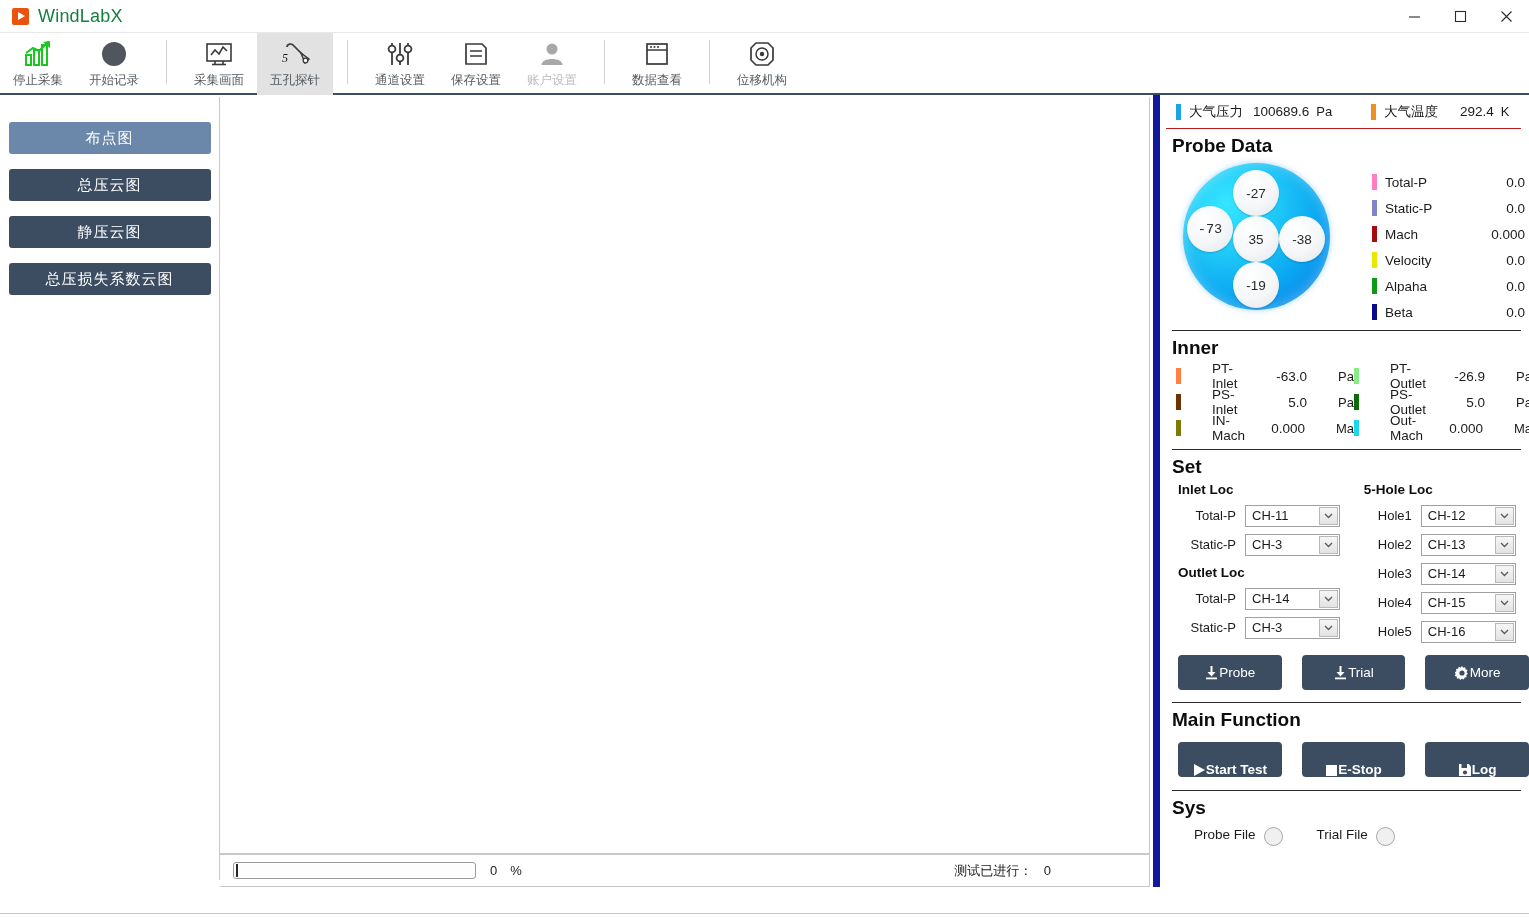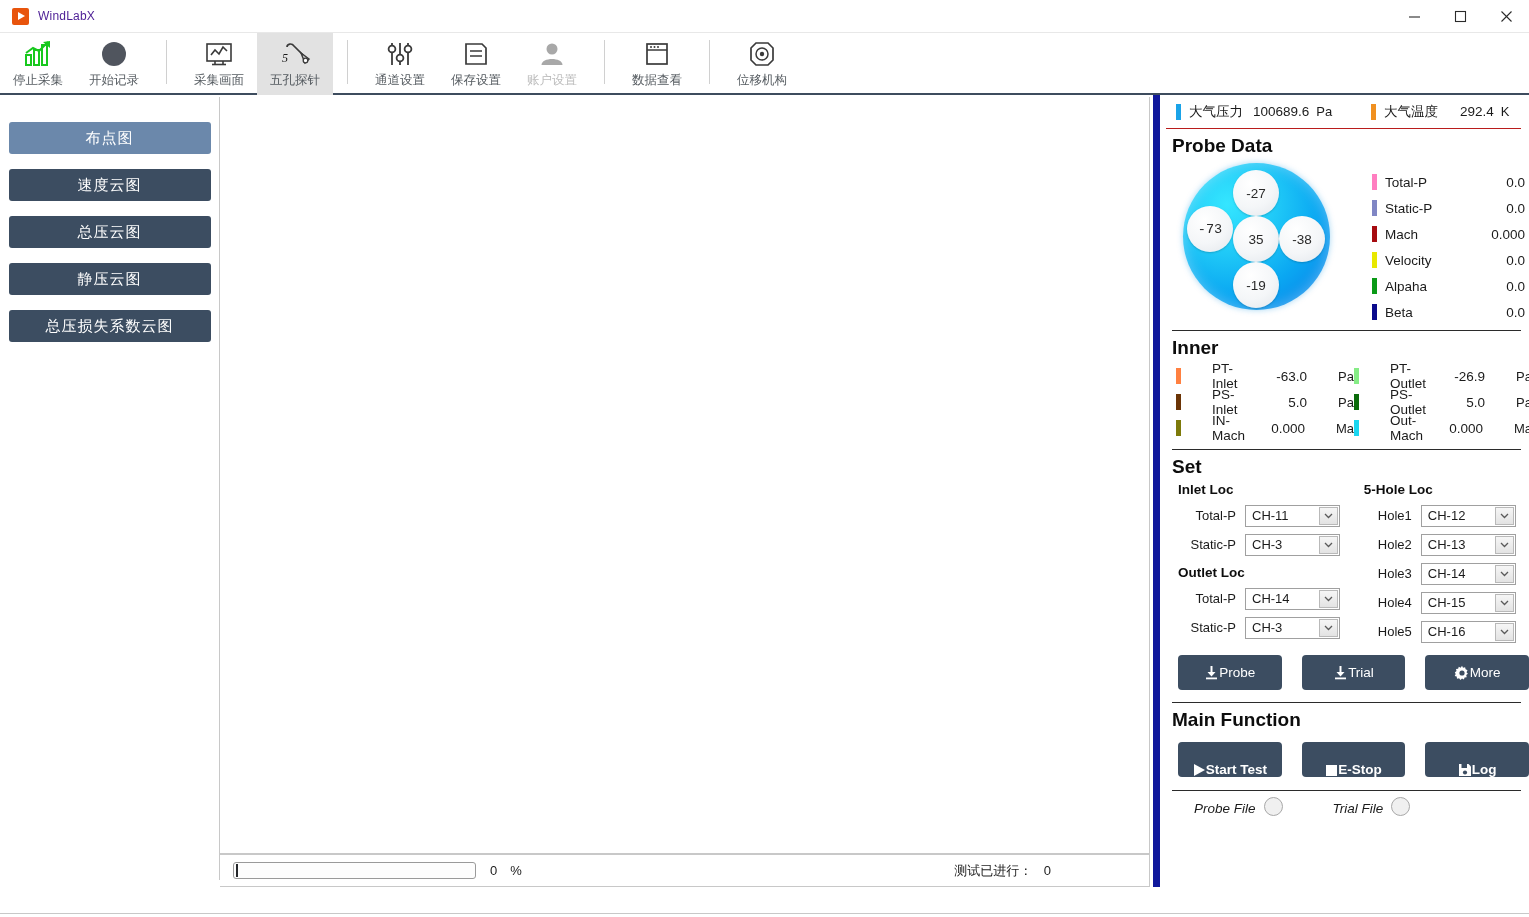--- a/index.html
+++ b/index.html
@@ -19,21 +19,21 @@
   }
   .app-logo {
     width:17px; height:17px; margin-left:12px; margin-right:9px;
     background:#e8540c; border-radius:2px; position:relative;
   }
   .app-logo::after{
     content:""; position:absolute; left:6px; top:4px;
     border-left:7px solid #fff; border-top:4.5px solid transparent;
     border-bottom:4.5px solid transparent;
   }
-  .app-title { font-size:12px; color:#4c1d95; letter-spacing:.2px; }
+  .app-title { font-size:18px; color:#15803d; letter-spacing:.2px; }
   .win-btns{ position:absolute; right:0; top:0; height:33px; display:flex; }
   .win-btn{
     width:46px; height:33px; display:flex; align-items:center; justify-content:center;
     font-size:13px; color:#2b2b2b; background:transparent;
   }
   .win-btn svg{ display:block; }
 
   
   .toolbar{
     position:absolute; left:0; top:33px; width:1529px; height:62px;
@@ -174,21 +174,21 @@
   .abtn{
     width:108px; height:35px; background:#3c4d61; color:#ffffff; border:none;
     border-radius:4px; display:flex; align-items:center; justify-content:center;
     gap:0; font-size:13.5px; font-family:"Liberation Sans", sans-serif; cursor:default;
   }
   .abtn .ic{ display:flex; align-items:center; }
   .abtn.bold{ font-weight:bold;align-items:flex-end; }
 
   
   .sys-row{ display:flex; align-items:center; padding-left:28px; margin-top:6px; }
-  .sys-item{ display:flex; align-items:flex-end; margin-right:50px;font-style:italic; }
+  .sys-item{ display:flex; align-items:flex-start; margin-right:34px; }
   .sys-label{ font-size:13.5px; color:#1b1b1b; margin-right:8px; }
   .led-circle{
     width:19px; height:19px; border-radius:50%; background:#f0f0f0; border:1px solid #a8a8a8;
   }
 
   
   .statusbar{
     position:absolute; left:0; top:913px; width:1529px; height:30px;
     background:#ffffff; border-top:1px solid #c8c8c8; display:flex; align-items:center;
   }
@@ -339,21 +339,20 @@
           <circle cx="14" cy="14" r="2.2" fill="#3a3a3a"></circle>
         </svg>
       </div>
       <div class="tb-label">位移机构</div>
     </div>
 
   </div>
 
   <div class="sidebar">
     <button class="side-btn selected">布点图</button>
-    <button class="side-btn">速度云图</button>
     <button class="side-btn">总压云图</button>
     <button class="side-btn">静压云图</button>
     <button class="side-btn">总压损失系数云图</button>
   </div>
 
   <div class="canvas-wrap"></div>
 
   <div class="progress-row">
     <div class="pbar"></div>
     <div class="pval">0</div>
@@ -653,20 +652,21 @@
             <rect x="3.5" y="1" width="5.5" height="4" fill="#3c4d61"></rect>
             <circle cx="7" cy="9.5" r="2.1" fill="#3c4d61"></circle>
           </svg>
         </span>
         <span>Log</span>
       </button>
     </div>
 
     <div class="sec-rule" style="margin-top:13px;"></div>
 
+    <div class="sec-title">Sys</div>
     <div class="sys-row">
       <div class="sys-item">
         <span class="sys-label">Probe File</span>
         <span class="led-circle"></span>
       </div>
       <div class="sys-item">
         <span class="sys-label">Trial File</span>
         <span class="led-circle"></span>
       </div>
     </div>

